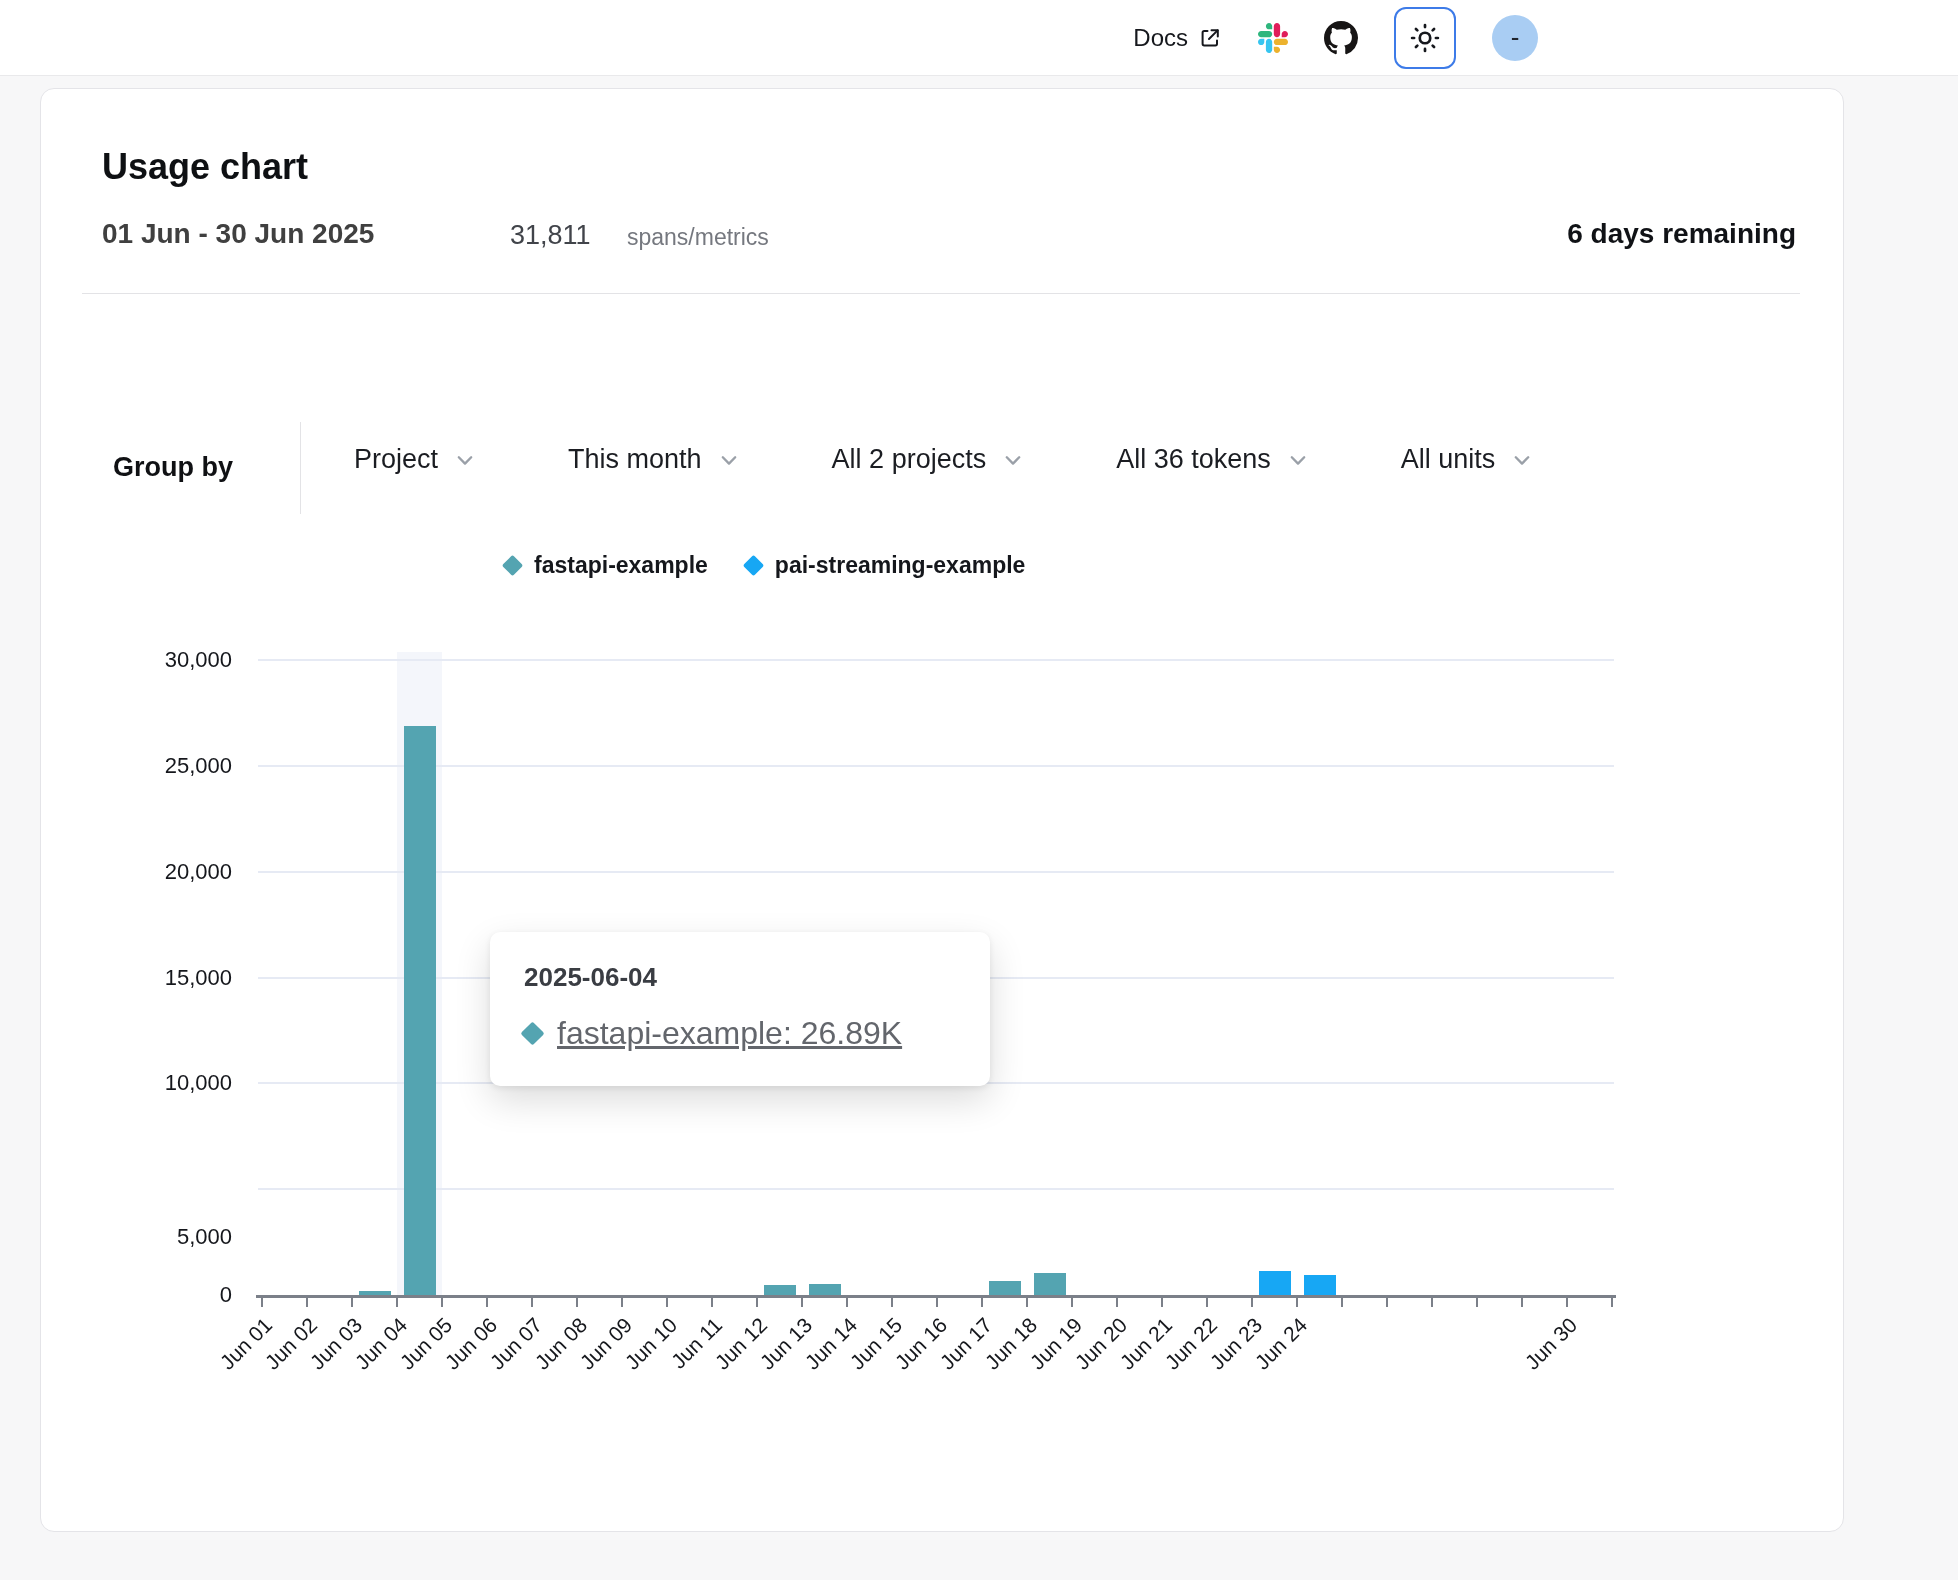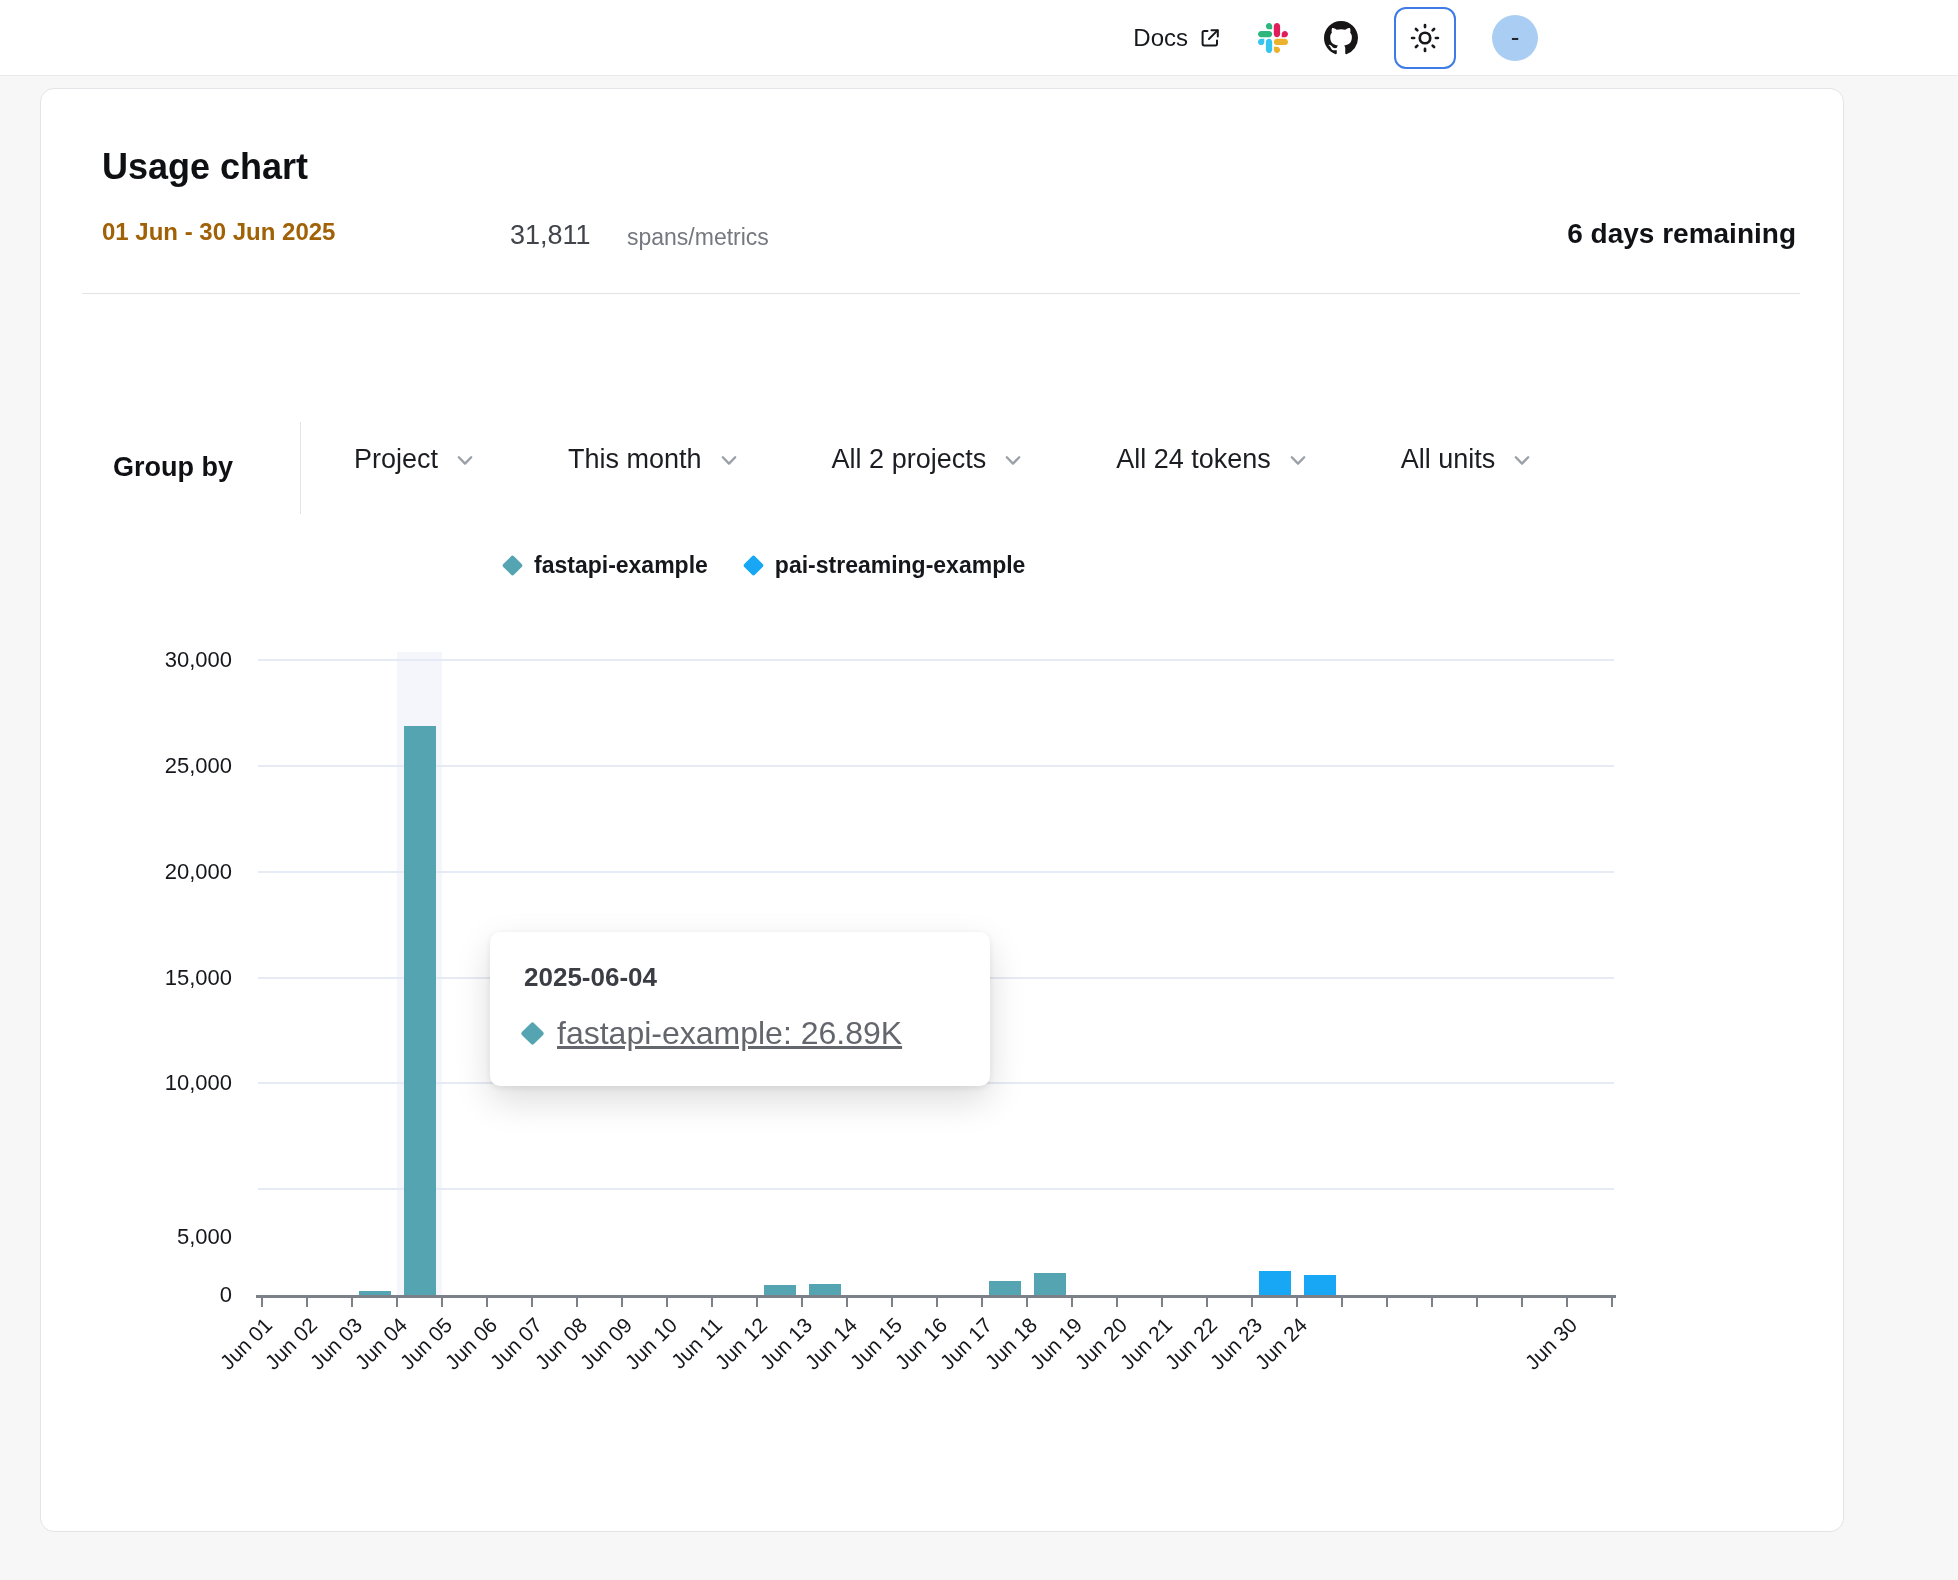--- a/index.html
+++ b/index.html
@@ -21,22 +21,22 @@
   .avatar { width:46px; height:46px; border-radius:50%; background:#a9cdf3; border:none;
             color:#20252e; font-size:26px; font-weight:500; display:flex; align-items:center;
             justify-content:center; cursor:pointer; }
 
   
   .card { position:absolute; left:40px; top:88px; width:1804px; height:1444px;
           background:#ffffff; border:1px solid #e4e4e8; border-radius:14px; }
 
   .page-title { position:absolute; left:102px; top:146px; font-size:36px; font-weight:700;
                 color:#0e1013; }
-  .date-range { position:absolute; left:102px; top:218px; font-size:24px; font-weight:700;
-                color:#a16207; }
+  .date-range { position:absolute; left:102px; top:218px; font-size:28px; font-weight:700;
+                color:#404040; }
   .total-count { position:absolute; left:510px; top:220px; font-size:27px; color:#41444a; }
   .total-unit { position:absolute; left:627px; top:224px; font-size:23px; color:#75787f; }
   .remaining { position:absolute; right:162px; top:218px; font-size:28px; font-weight:700;
                color:#101216; }
   .hr { position:absolute; left:82px; top:293px; width:1718px; height:1px; background:#e3e3e6; }
 
   
   .group-by { position:absolute; left:113px; top:452px; font-size:27px; font-weight:700;
               color:#101114; }
   .vdivider { position:absolute; left:300px; top:422px; width:1px; height:92px; background:#e3e3e6; }
@@ -161,21 +161,21 @@
       </button>
       <button class="dropdown">
         <span>All 2 projects</span>
         <span style="display: flex;">
           <svg width="22" height="22" viewBox="0 0 16 16" fill="none">
             <path d="M3.5 6l4.5 4.6L12.5 6" stroke="#9aa0a8" stroke-width="1.7" stroke-linecap="round" stroke-linejoin="round"></path>
           </svg>
         </span>
       </button>
       <button class="dropdown">
-        <span>All 24 tokens</span>
+        <span>All 36 tokens</span>
         <span style="display: flex;">
           <svg width="22" height="22" viewBox="0 0 16 16" fill="none">
             <path d="M3.5 6l4.5 4.6L12.5 6" stroke="#9aa0a8" stroke-width="1.7" stroke-linecap="round" stroke-linejoin="round"></path>
           </svg>
         </span>
       </button>
       <button class="dropdown">
         <span>All units</span>
         <span style="display: flex;">
           <svg width="22" height="22" viewBox="0 0 16 16" fill="none">

